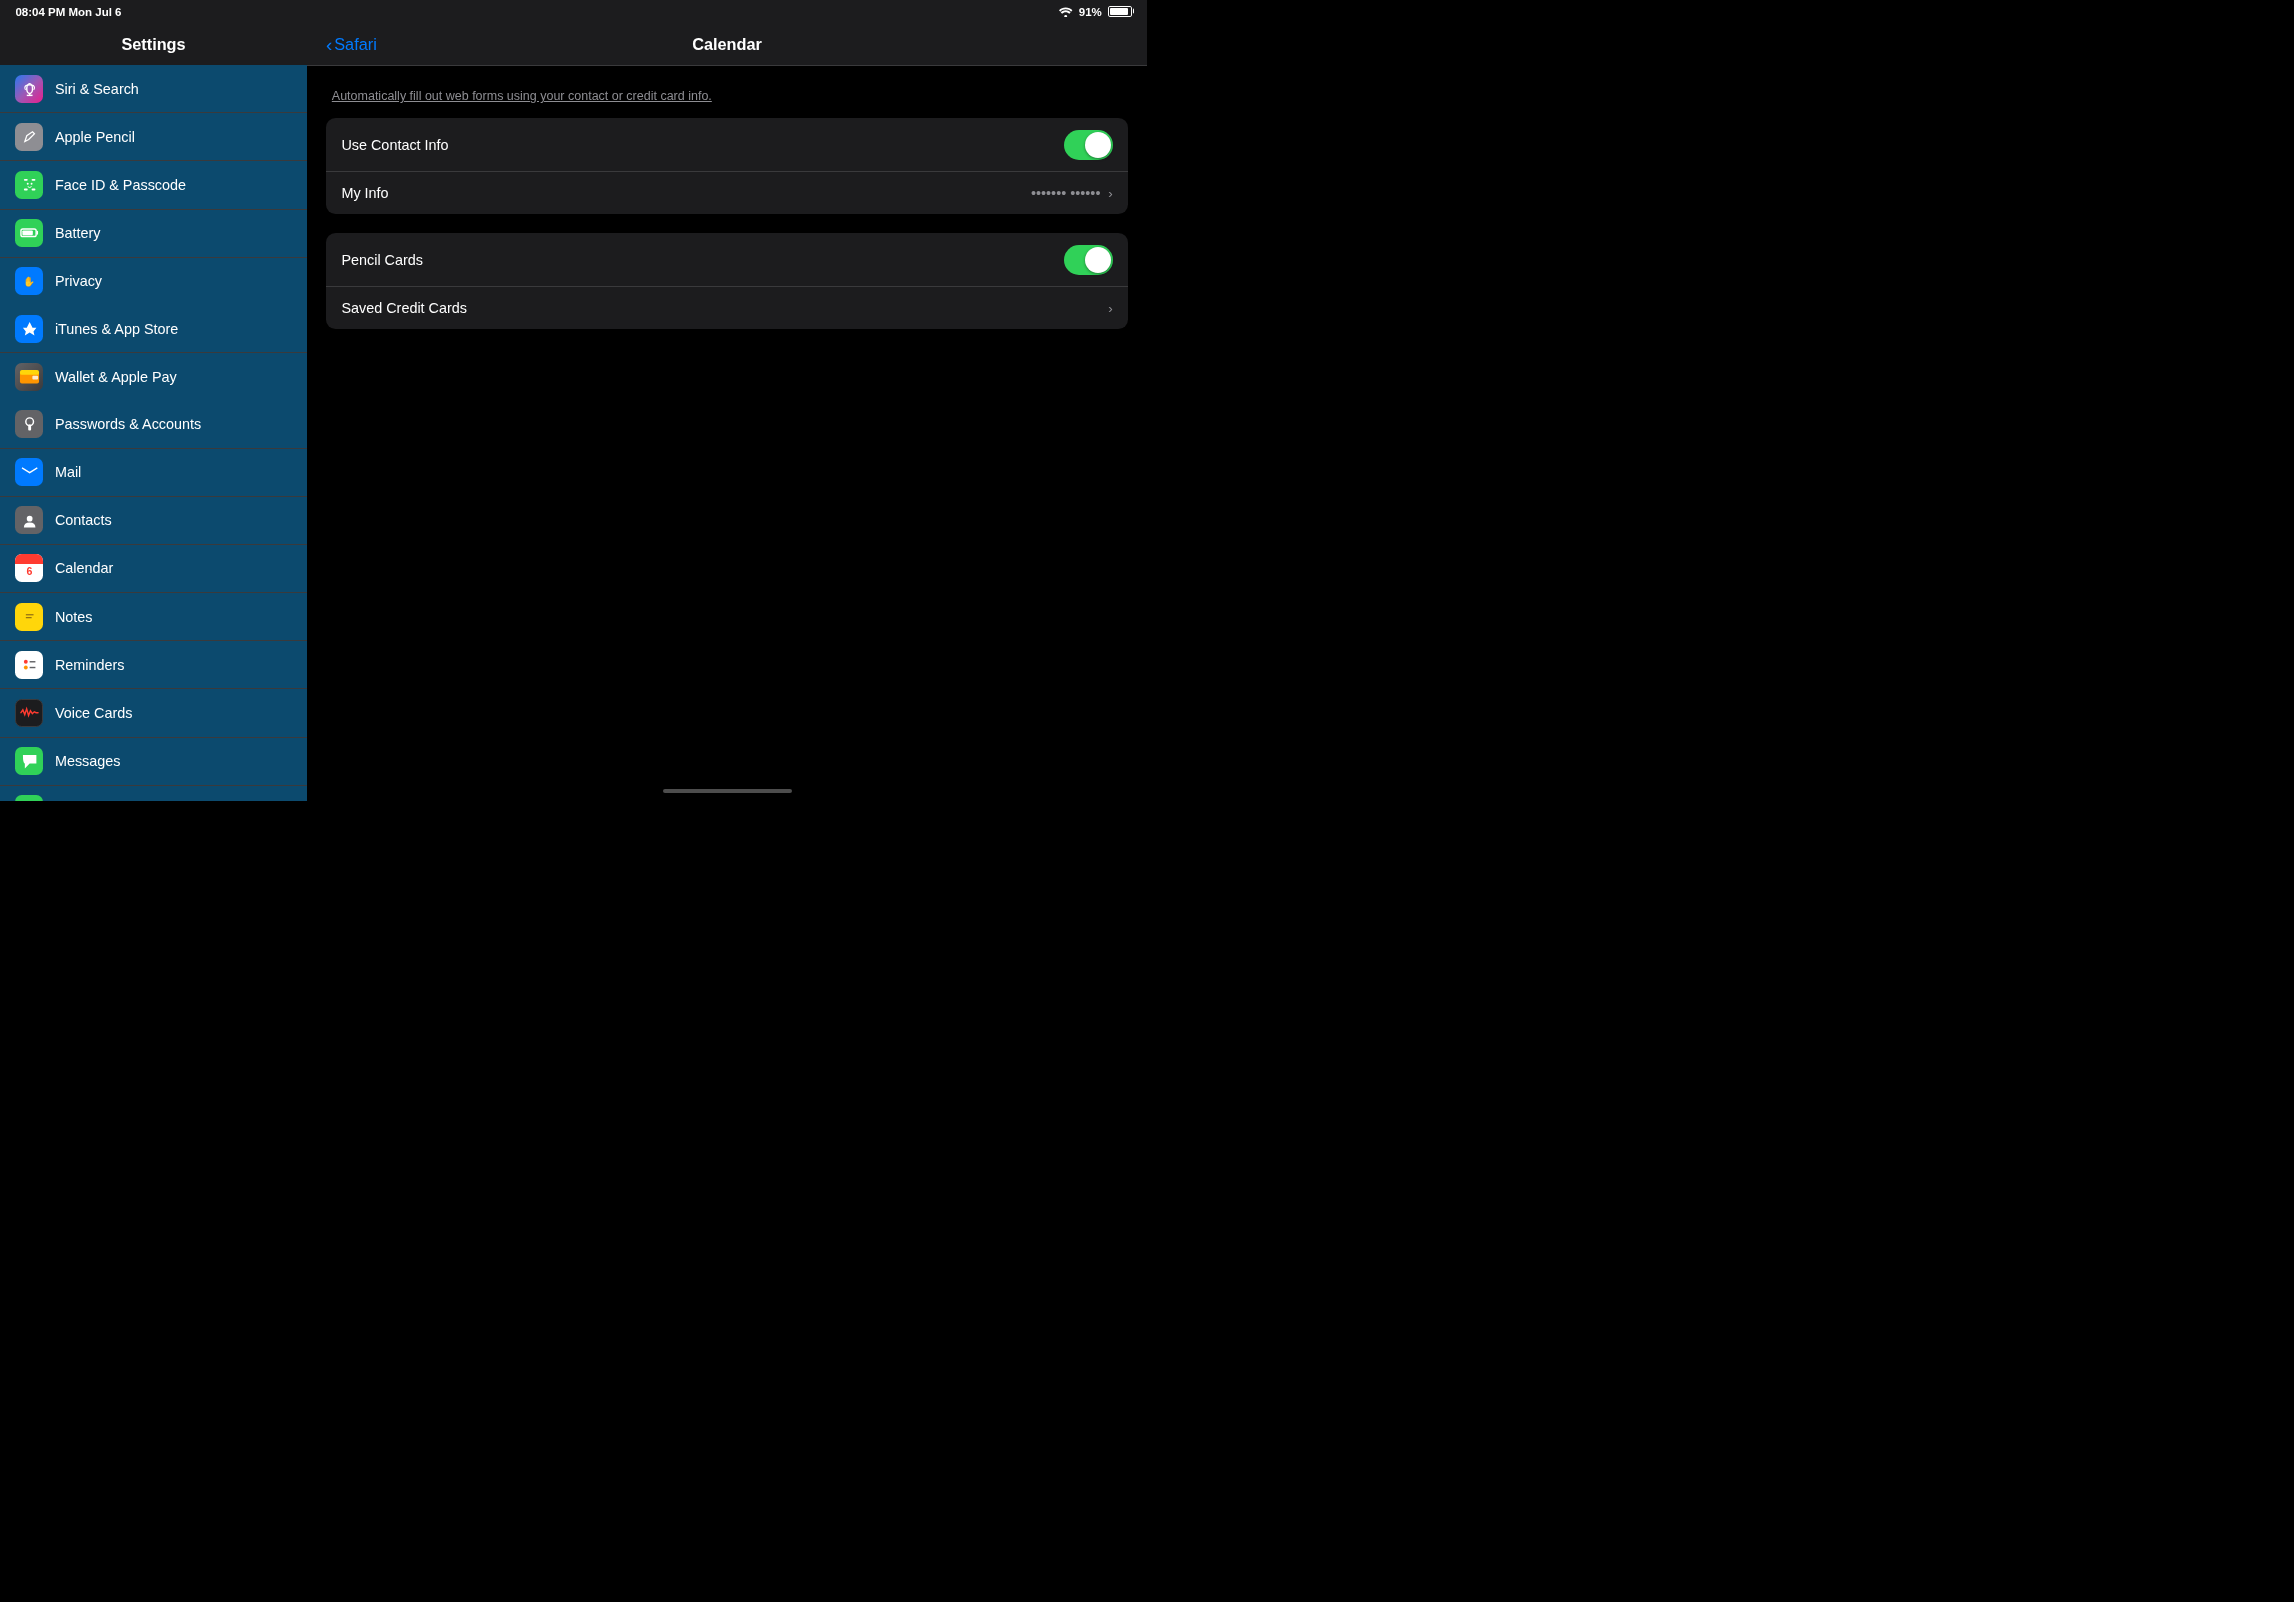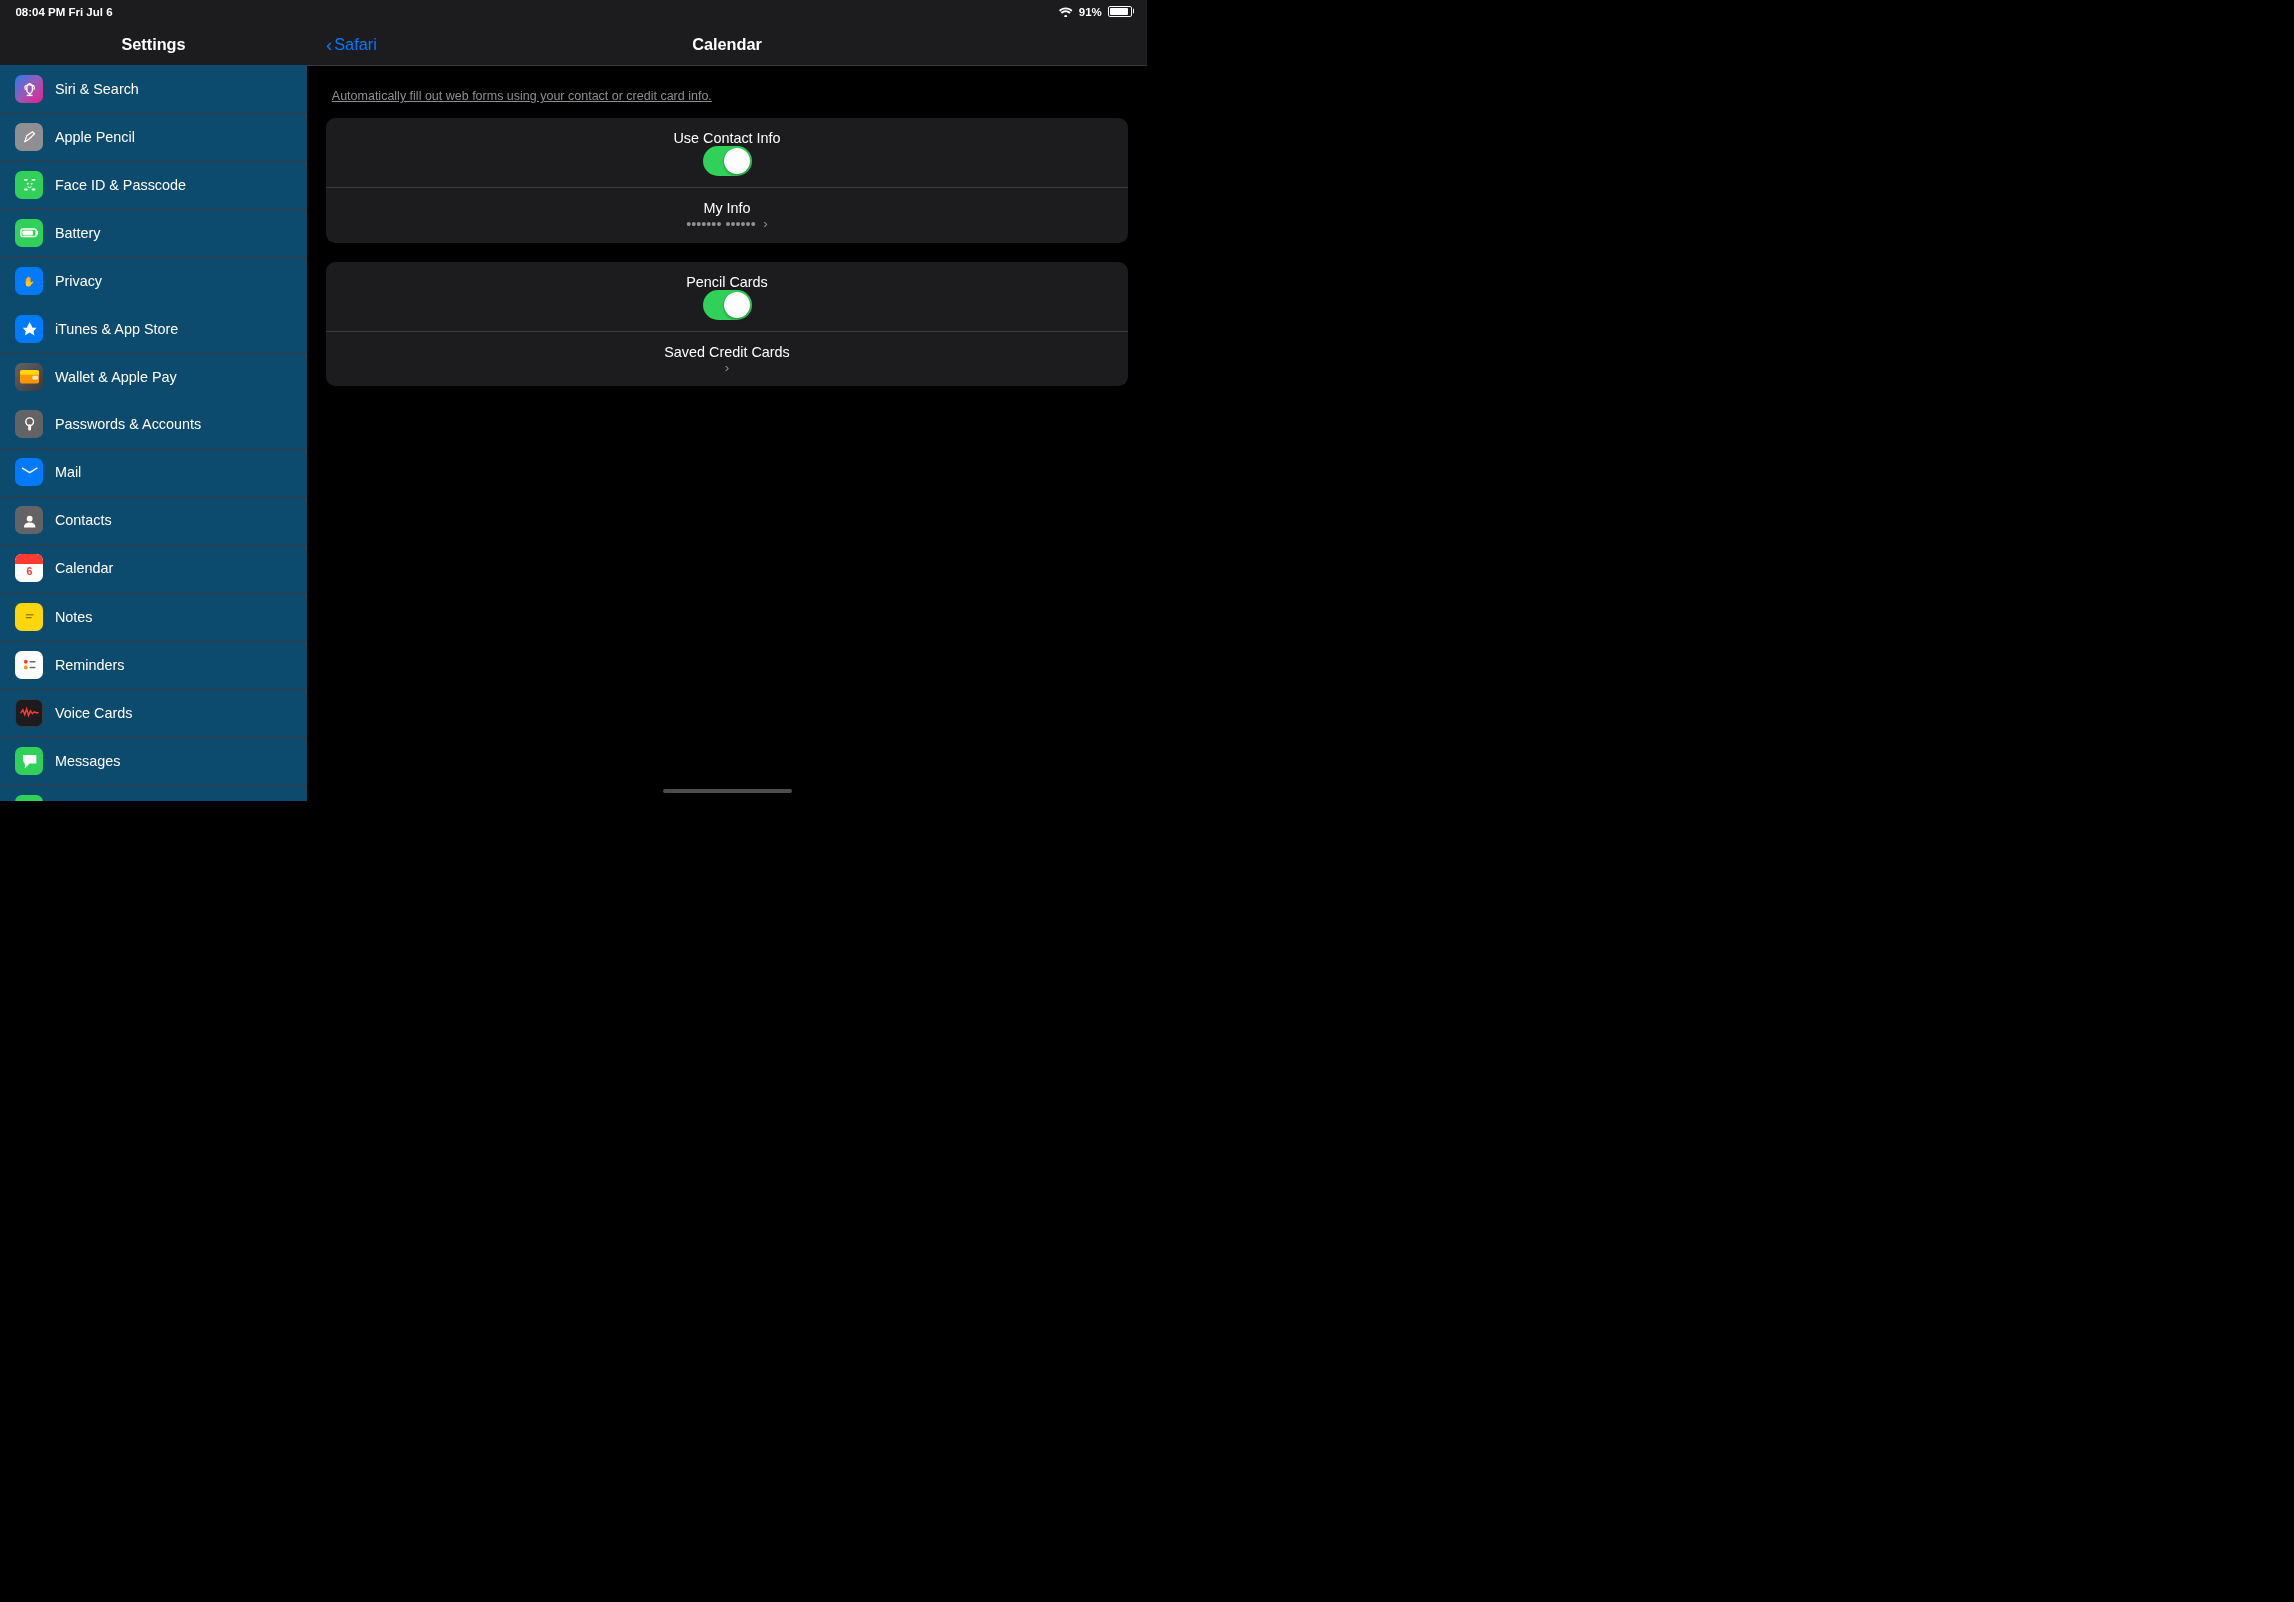--- a/index.html
+++ b/index.html
@@ -195,21 +195,20 @@
       overflow: hidden;
       margin-bottom: 19px;
     }
     .settings-row {
       display: flex;
       align-items: center;
       justify-content: space-between;
       padding: 11.5px 15.4px;
       min-height: 42px;
       border-bottom: 0.5px solid #3a3a3c;
-      flex-direction: column;
     }
     .settings-row:last-child {
       border-bottom: none;
     }
     .settings-row-label {
       color: #fff;
       font-size: 14.4px;
     }
     .settings-row-right {
       display: flex;
@@ -264,21 +263,21 @@
     }
 
     
     ::-webkit-scrollbar { display: none; }
   </style>
 </head>
 <body>
 
 <div class="status-bar">
   <div class="status-bar-left">
-    <span>08:04 PM</span>&nbsp;<span>Fri Jul 6</span>
+    <span>08:04 PM</span>&nbsp;<span>Mon Jul 6</span>
   </div>
   <div class="status-bar-right">
     <svg class="wifi-icon" viewBox="0 0 16 12" fill="white">
       <path d="M8 3.5C10.2 3.5 12.2 4.4 13.6 5.9L15 4.4C13.2 2.6 10.7 1.5 8 1.5S2.8 2.6 1 4.4L2.4 5.9C3.8 4.4 5.8 3.5 8 3.5z"></path>
       <path d="M8 6.5C9.5 6.5 10.8 7.1 11.8 8.1L13.2 6.6C11.8 5.3 10 4.5 8 4.5S4.2 5.3 2.8 6.6L4.2 8.1C5.2 7.1 6.5 6.5 8 6.5z"></path>
       <circle cx="8" cy="11" r="1.5"></circle>
     </svg>
     <span class="battery-pct">91%</span>
     <div class="battery-icon">
       <div class="battery-fill"></div>

